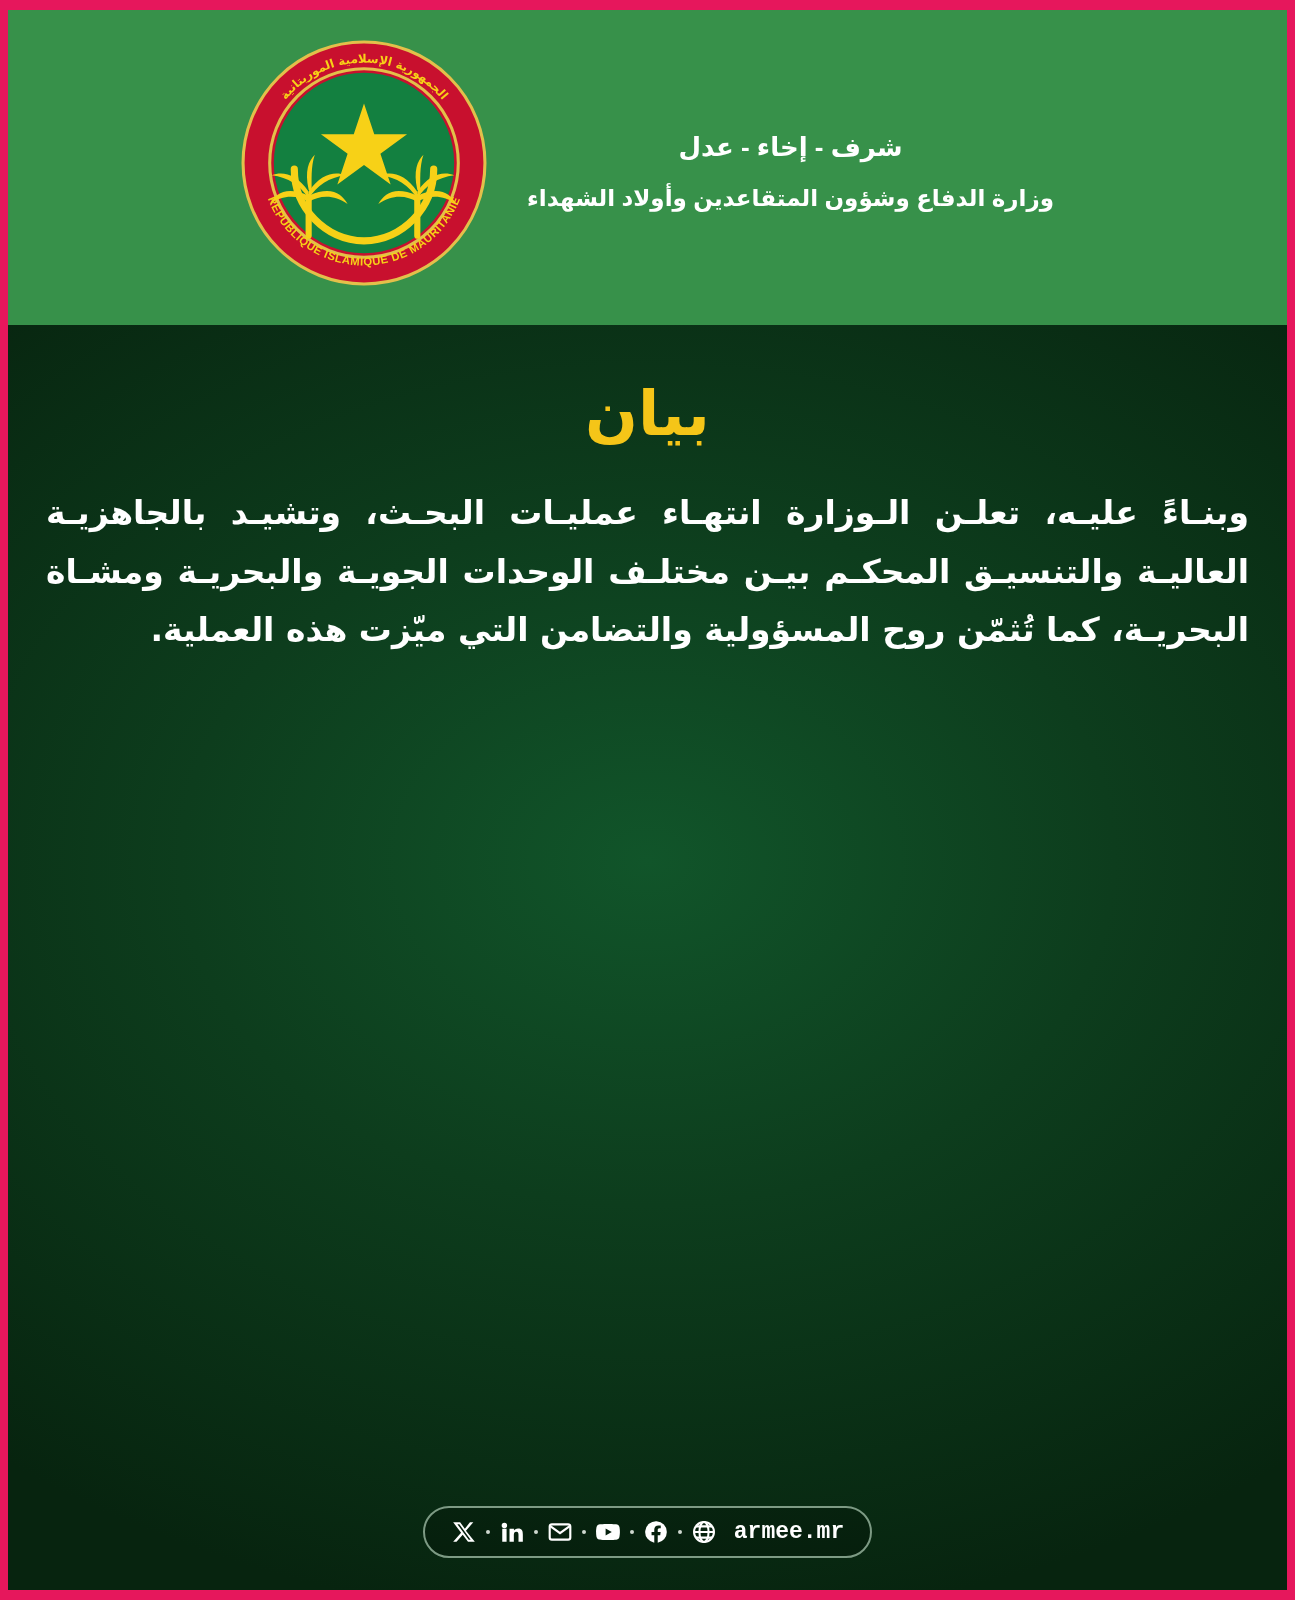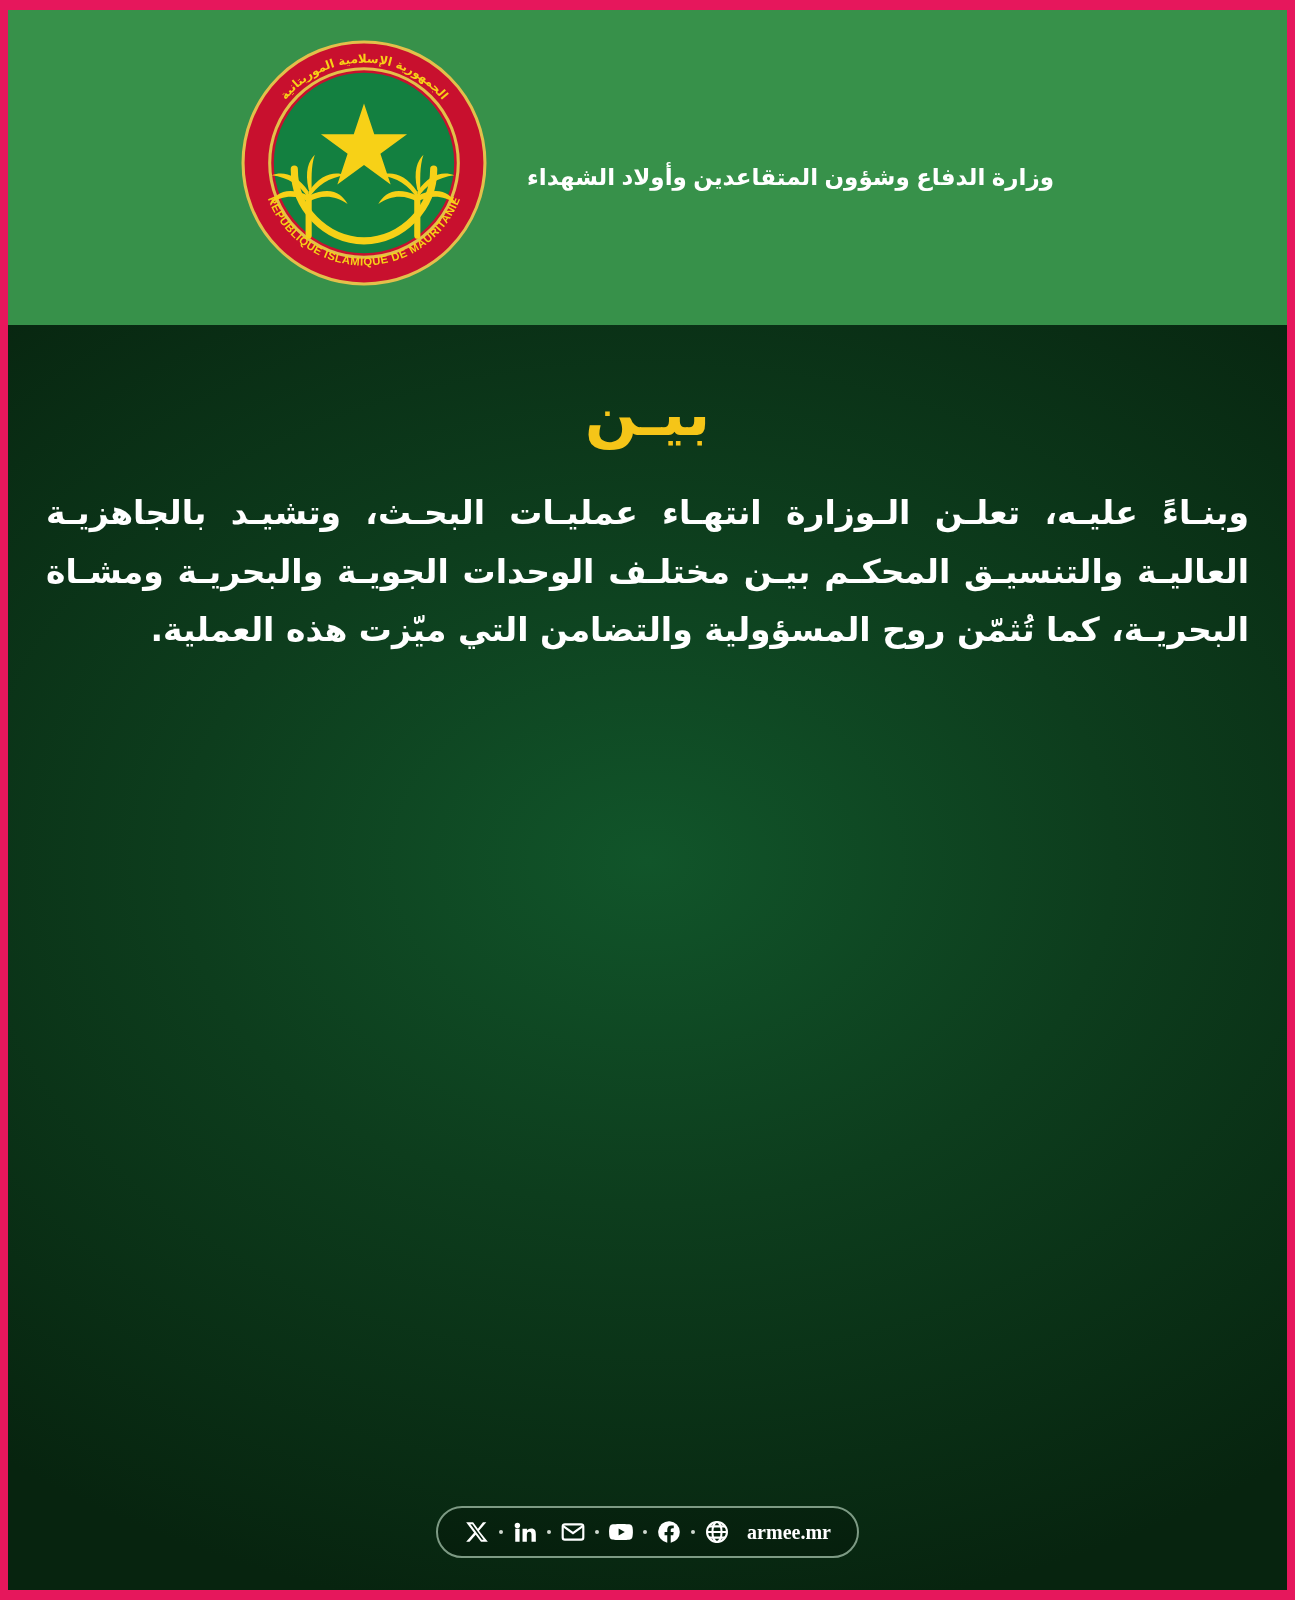--- a/index.html
+++ b/index.html
@@ -181,24 +181,24 @@
   .dot {
     width: 4px;
     height: 4px;
     border-radius: 50%;
     background: #cfd8cf;
     flex: none;
   }
 
   .site {
     color: #ffffff;
-    font-size: 20px;
+    font-size: 23px;
     font-weight: bold;
     margin-left: 8px;
-    font-family: Liberation Serif, serif;
+    font-family: Liberation Mono, monospace;
   }
 </style>
 </head>
 <body>
 
 <div class="poster">
 
   <div class="edge-top"></div>
   <div class="edge-left"></div>
   <div class="edge-right"></div>
@@ -245,28 +245,29 @@
           <text font-size="11.5" font-weight="bold" fill="#f7d117" font-family="'DejaVu Sans', sans-serif">
             <textPath href="#arcTop" startOffset="50%" text-anchor="middle">الجمهورية الإسلامية الموريتانية</textPath>
           </text>
           <text font-size="11" font-weight="bold" fill="#f7d117" letter-spacing="0.5" font-family="'Liberation Sans', sans-serif">
             <textPath href="#arcBottom" startOffset="50%" text-anchor="middle">REPUBLIQUE ISLAMIQUE DE MAURITANIE</textPath>
           </text>
         </svg>
       </div>
 
       <div class="header-text">
+        <div class="motto">شرف - إخاء - عدل</div>
         <div class="ministry">وزارة الدفاع وشؤون المتقاعدين وأولاد الشهداء</div>
       </div>
 
     </div>
   </div>
 
   <div class="body-area">
-    <div class="title">بيـن</div>
+    <div class="title">بيان</div>
 
     <div class="statement">
       <p>وبنـاءً عليـه، تعلـن الـوزارة انتهـاء عمليـات البحـث، وتشيـد بالجاهزيـة العاليـة والتنسيـق المحكـم بيـن مختلـف الوحدات الجويـة والبحريـة ومشـاة البحريـة، كما تُثمّن روح المسؤولية والتضامن التي ميّزت هذه العملية.</p>
     </div>
 
     <div class="footer">
       <div class="social-bar">
         <span class="social-icon">
           <svg viewBox="0 0 24 24" fill="currentColor">
               <path d="M17.5 3h3.1l-6.8 7.8L22 21h-6.3l-4.9-6.4L5.1 21H2l7.3-8.3L2 3h6.4l4.4 5.9L17.5 3zm-1.1 16.1h1.7L7.7 4.8H5.9l10.5 14.3z"></path>

